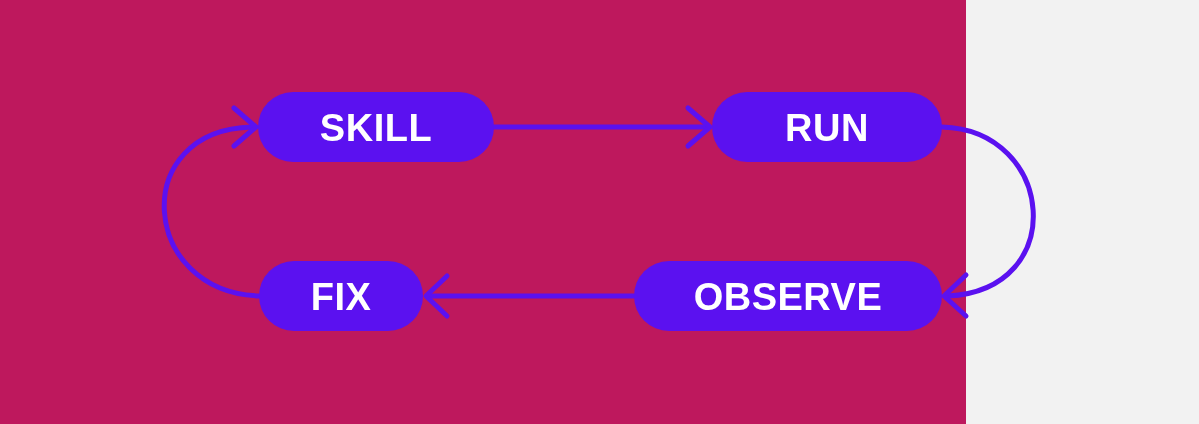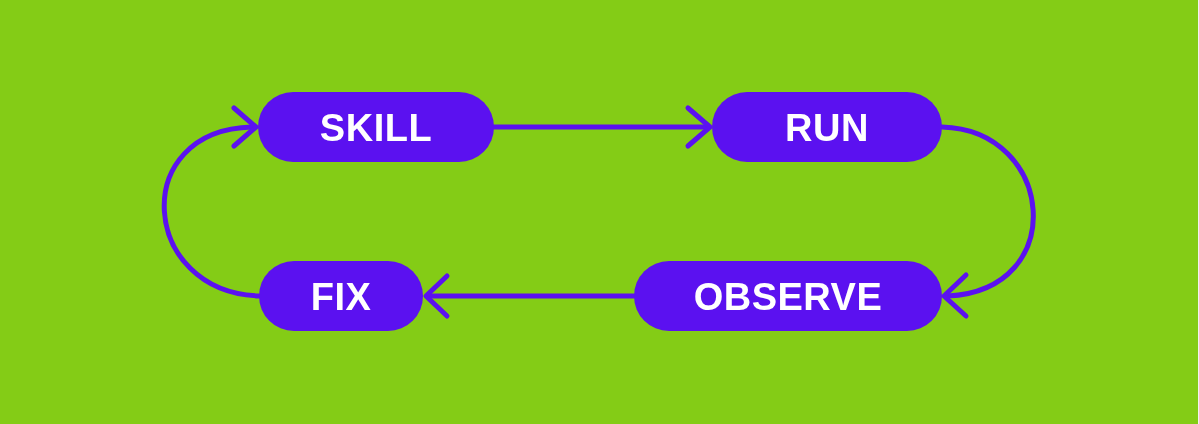--- a/index.html
+++ b/index.html
@@ -8,23 +8,23 @@
   }
   body {
     width: 1199px;
     height: 424px;
     background: #f2f2f2;
     font-family: "Liberation Sans", sans-serif;
     overflow: hidden;
   }
   #diagram-root {
     position: relative;
-    width: 1198px;
+    width: 966px;
     height: 424px;
-    background: #84cc16;
+    background: #be185d;
   }
   #cycle-svg {
     position: absolute;
     left: 0;
     top: 0;
     width: 1199px;
     height: 424px;
     display: block;
   }
   .node-label {

